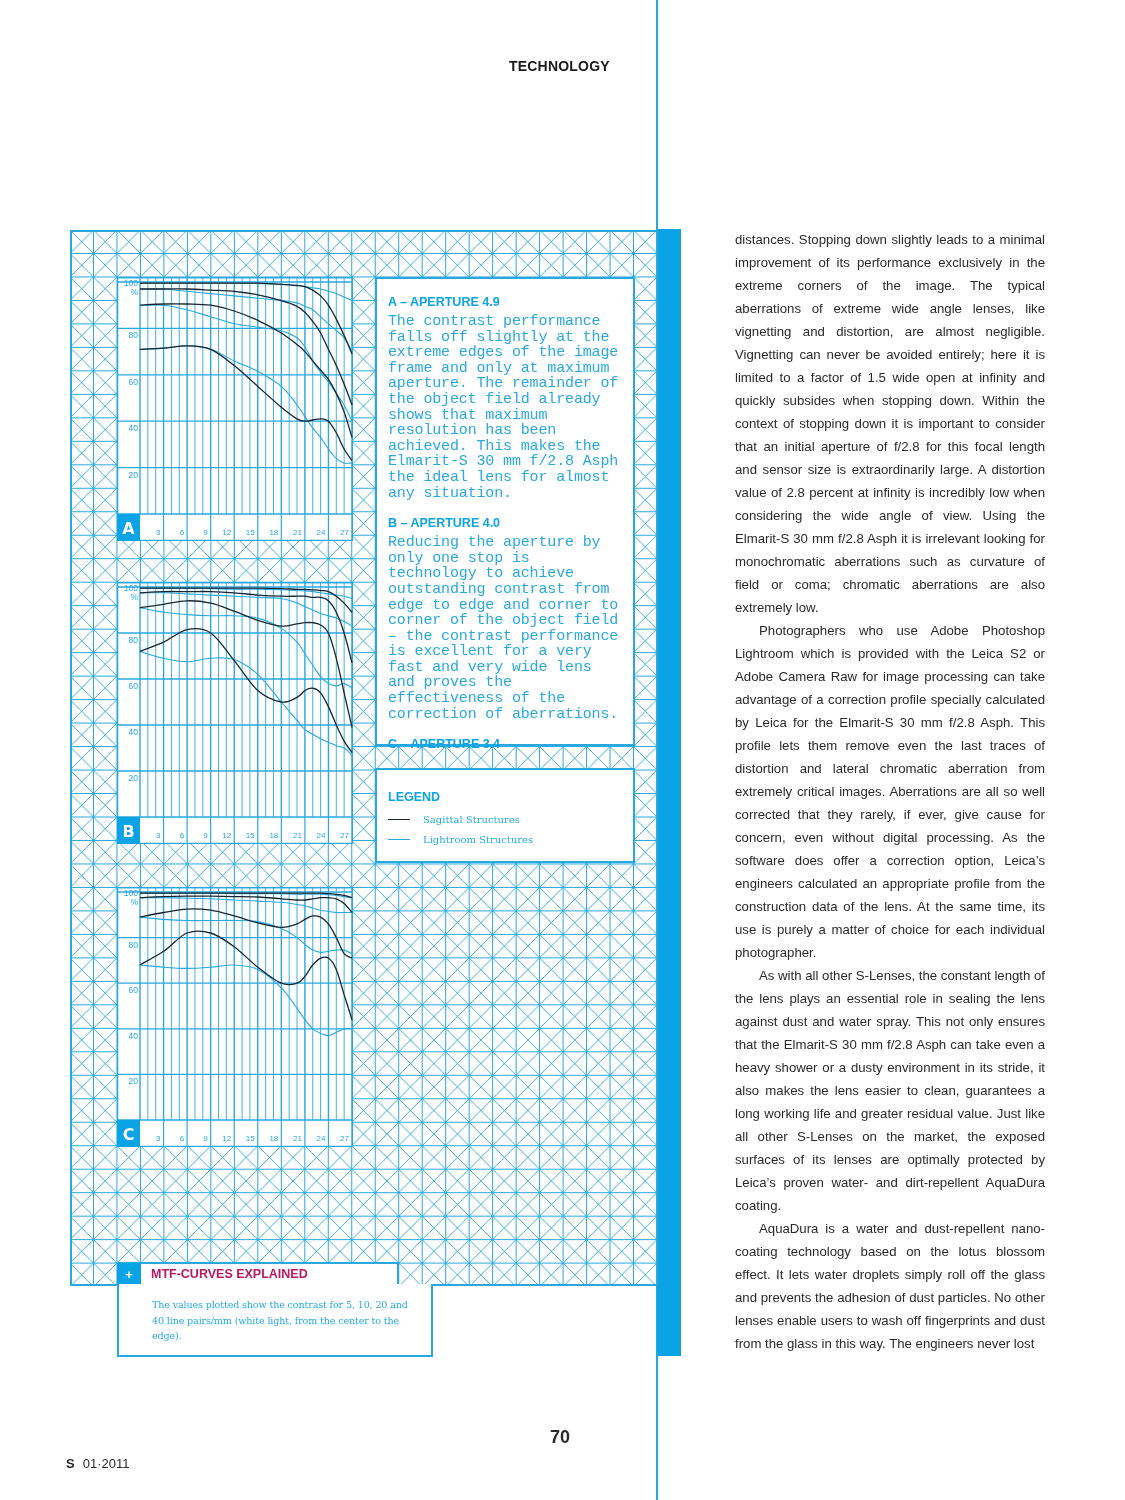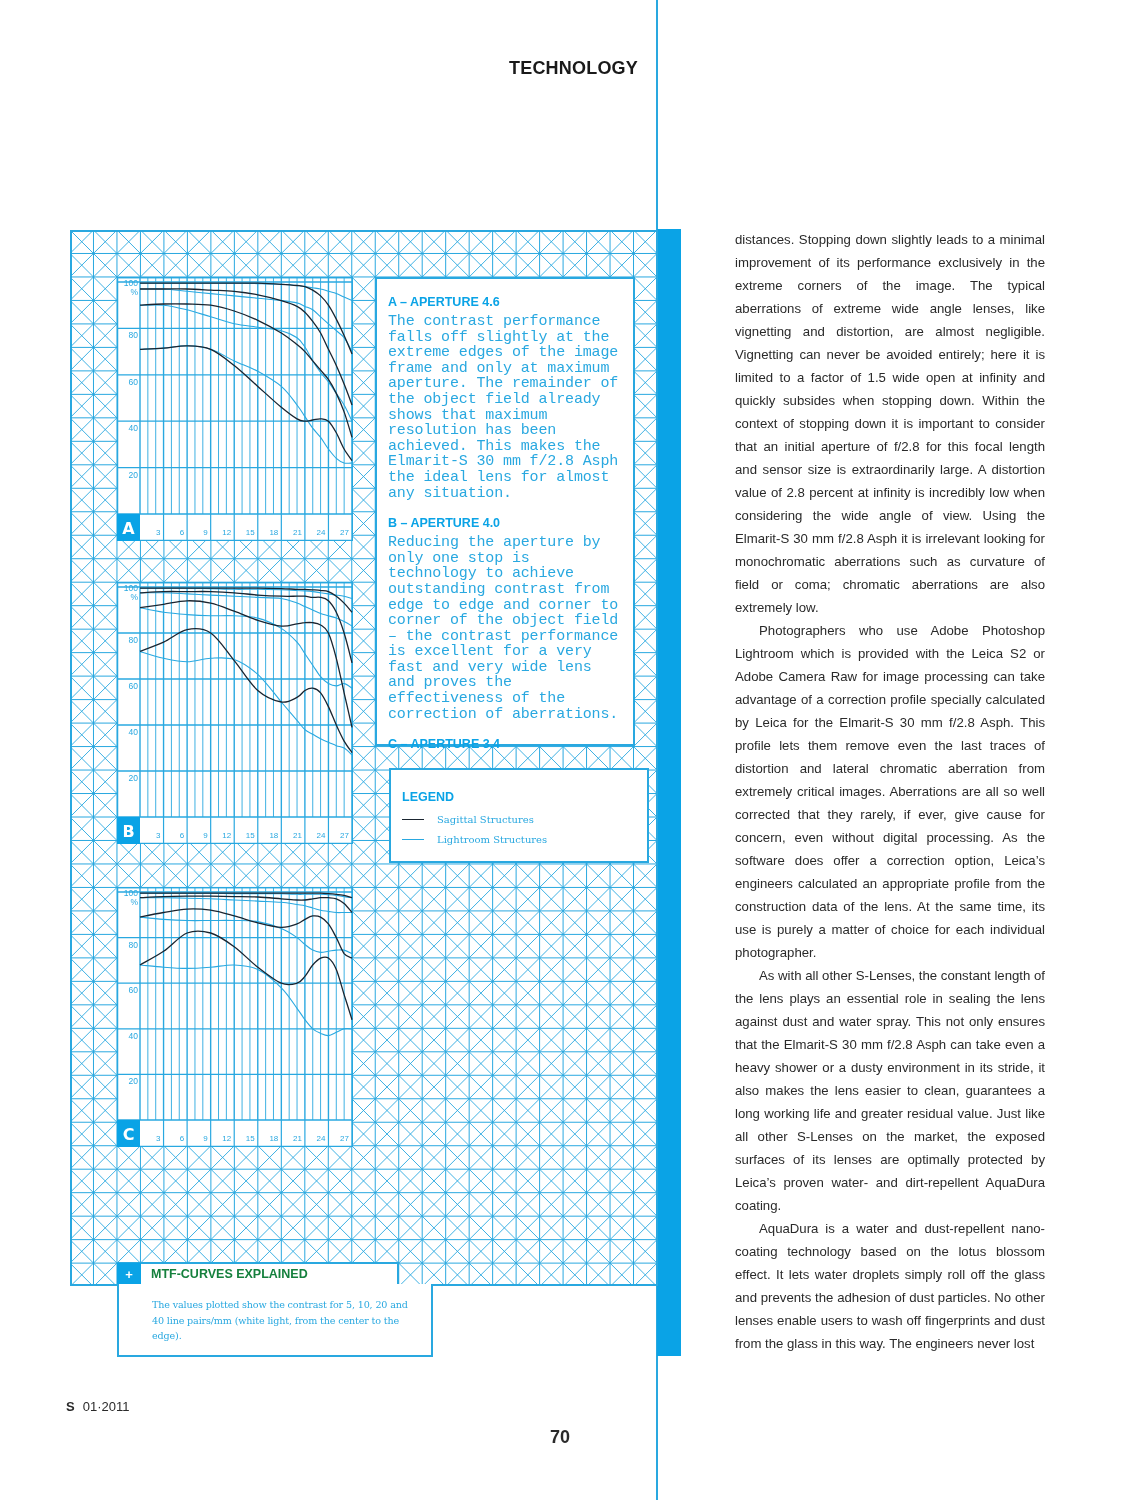--- a/index.html
+++ b/index.html
@@ -1,46 +1,46 @@
 <!DOCTYPE html>
 <html><head>
 <meta charset="utf-8">
 <style>
   html, body { margin: 0; padding: 0; background: #ffffff; }
   body { width: 1125px; height: 1500px; position: relative; overflow: hidden; font-family: "Liberation Sans", sans-serif; }
   .abs { position: absolute; }
-  #section-label { left: 509px; top: 58px; font-size: 18px; font-weight: bold; color: #1a1a1a; letter-spacing: 0.2px; }
+  #section-label { left: 509px; top: 58px; font-size: 14px; font-weight: bold; color: #1a1a1a; letter-spacing: 0.2px; }
   #divider-line { left: 656px; top: 0; width: 2px; height: 1500px; background: #29a8e0; }
   #blue-bar { left: 657px; top: 229px; width: 24px; height: 1127px; background: #0aa3e6; }
   #grid-svg { left: 70px; top: 230px; }
   .chart-svg { position: absolute; }
   .tick { font-family: "Liberation Sans", sans-serif; font-size: 8px; fill: #29a8e0; }
   .ytick { font-family: "Liberation Sans", sans-serif; font-size: 8.5px; fill: #29a8e0; text-anchor: end; }
   .chart-letter { font-family: "DejaVu Sans", sans-serif; font-size: 16px; font-weight: bold; fill: #ffffff; text-anchor: middle; }
 
   .info-box { background: #ffffff; border: 2px solid #29a8e0; box-sizing: border-box; }
   #text-box { left: 375px; top: 277px; width: 260px; height: 469px; padding: 16px 12px 0 11px; }
   .box-heading { font-family: "Liberation Sans", sans-serif; font-weight: bold; font-size: 12.5px; color: #0aa3e6; margin: 0 0 5px 0; }
   .box-para { font-family: Liberation Mono, monospace; font-size: 15px; line-height: 15.6px; color: #29a8e0; margin: 0 0 15px 0; letter-spacing: -0.15px; }
-  #legend-box { left: 389px; top: 768px; width: 260px; height: 95px; padding: 20px 12px 0 11px; }
+  #legend-box { left: 375px; top: 768px; width: 260px; height: 95px; padding: 20px 12px 0 11px; }
   .legend-row { display: flex; align-items: center; height: 20px; }
   .legend-swatch { width: 22px; height: 0; margin-right: 13px; }
   .legend-label { font-family: "DejaVu Serif", serif; font-size: 10px; color: #29a8e0; }
 
   #mtf-header { left: 117px; top: 1262px; width: 282px; height: 24px; background: #ffffff; border: 2px solid #29a8e0; box-sizing: border-box; display: flex; align-items: center; }
   #mtf-plus { width: 24px; height: 22px; background: #0aa3e6; color: #fff; font-size: 13px; font-weight: bold; display: flex; align-items: center; justify-content: center; margin-left: -2px; margin-right: 10px; }
-  #mtf-title { font-family: "Liberation Sans", sans-serif; font-weight: bold; font-size: 12.5px; color: #15803d; }
+  #mtf-title { font-family: "Liberation Sans", sans-serif; font-weight: bold; font-size: 12.5px; color: #be185d; }
   #mtf-body { left: 117px; top: 1284px; width: 316px; height: 73px; border: 2px solid #29a8e0; border-top: none; box-sizing: border-box; padding: 13px 10px 0 33px; background: #fff; }
   #mtf-body p { margin: 0; font-family: "DejaVu Serif", serif; font-size: 9.6px; line-height: 15.5px; color: #29a8e0; letter-spacing: -0.15px; }
 
   #body-text { left: 735px; top: 228px; width: 310px; font-family: "Liberation Sans", sans-serif; font-size: 13.2px; line-height: 23px; color: #2a2a2a; text-align: justify; hyphens: manual; }
   #body-text p { margin: 0; }
   #body-text p.indent { text-indent: 24px; }
 
-  #footer-left { left: 66px; top: 1399px; font-size: 13px; color: #2a2a2a; }
+  #footer-left { left: 66px; top: 1456px; font-size: 13px; color: #2a2a2a; }
   #footer-mag { font-weight: bold; margin-right: 8px; }
   #footer-issue { font-weight: normal; }
   #footer-page { left: 550px; top: 1427px; font-size: 18px; font-weight: bold; color: #2a2a2a; }
 </style>
 </head>
 <body>
 
 <div id="section-label" class="abs">TECHNOLOGY</div>
 <div id="divider-line" class="abs"></div>
 <div id="blue-bar" class="abs"></div>
@@ -2606,21 +2606,21 @@
     <path d="M23.0 30.1 C26.9 30.5 38.7 31.8 46.6 32.4 C54.4 32.9 62.3 33.3 70.1 33.5 C78.0 33.7 85.8 33.5 93.7 33.5 C101.5 33.5 109.4 33.3 117.2 33.5 C125.1 33.7 132.9 33.3 140.8 34.6 C148.6 36.0 157.8 38.8 164.3 41.5 C170.9 44.1 176.1 47.9 180.0 50.6 C184.0 53.3 185.3 55.3 187.9 57.4 C190.5 59.5 193.1 61.8 195.7 63.1 C198.4 64.5 201.0 65.2 203.6 65.4 C206.2 65.6 208.8 64.7 211.4 64.3 C214.1 63.9 216.7 63.3 219.3 63.1 C221.9 63.0 224.5 62.6 227.1 63.1 C229.8 63.7 233.7 66.0 235.0 66.6" fill="none" stroke="#29a8e0" stroke-width="1.1"></path>
     <path d="M23.0 78.0 C26.9 78.3 38.7 79.7 46.6 80.2 C54.4 80.8 62.3 81.4 70.1 81.4 C78.0 81.4 85.8 80.8 93.7 80.2 C101.5 79.7 109.4 77.6 117.2 78.0 C125.1 78.3 132.9 78.7 140.8 82.5 C148.6 86.3 157.8 94.3 164.3 100.8 C170.9 107.2 176.1 116.0 180.0 121.3 C184.0 126.6 185.3 129.3 187.9 132.7 C190.5 136.1 193.1 139.5 195.7 141.8 C198.4 144.1 201.0 145.2 203.6 146.4 C206.2 147.5 208.8 148.8 211.4 148.6 C214.1 148.4 216.7 146.4 219.3 145.2 C221.9 144.1 224.5 142.4 227.1 141.8 C229.8 141.2 233.7 141.8 235.0 141.8" fill="none" stroke="#29a8e0" stroke-width="1.1"></path>
     <path d="M23.0 6.1 C26.9 6.1 38.7 6.1 46.6 6.1 C54.4 6.1 62.3 6.1 70.1 6.1 C78.0 6.1 85.8 6.1 93.7 6.1 C101.5 6.1 109.4 6.1 117.2 6.1 C125.1 6.1 132.9 6.1 140.8 6.1 C148.6 6.1 157.8 6.1 164.3 6.1 C170.9 6.1 176.1 6.1 180.0 6.1 C184.0 6.1 185.3 6.1 187.9 6.1 C190.5 6.1 193.1 6.1 195.7 6.1 C198.4 6.1 201.0 6.1 203.6 6.1 C206.2 6.2 208.8 6.4 211.4 6.6 C214.1 6.8 216.7 7.0 219.3 7.3 C221.9 7.6 224.5 7.9 227.1 8.4 C229.8 9.0 233.7 10.3 235.0 10.7" fill="none" stroke="#1a2530" stroke-width="1.3"></path>
     <path d="M23.0 10.7 C26.9 10.5 38.7 9.8 46.6 9.6 C54.4 9.3 62.3 9.2 70.1 9.1 C78.0 9.0 85.8 9.0 93.7 9.1 C101.5 9.2 109.4 9.4 117.2 9.6 C125.1 9.7 132.9 9.6 140.8 10.0 C148.6 10.4 157.8 11.3 164.3 11.8 C170.9 12.3 176.1 12.8 180.0 13.0 C184.0 13.2 185.3 13.2 187.9 13.0 C190.5 12.8 193.1 12.2 195.7 11.8 C198.4 11.5 201.0 10.9 203.6 10.7 C206.2 10.5 208.8 10.5 211.4 10.7 C214.1 10.9 216.7 10.9 219.3 11.8 C221.9 12.8 224.5 14.1 227.1 16.4 C229.8 18.7 233.7 24.0 235.0 25.5" fill="none" stroke="#1a2530" stroke-width="1.3"></path>
     <path d="M23.0 30.1 C26.9 29.3 38.7 26.8 46.6 25.5 C54.4 24.2 62.3 22.5 70.1 22.1 C78.0 21.7 85.8 22.1 93.7 23.2 C101.5 24.4 109.4 26.8 117.2 28.9 C125.1 31.0 132.9 33.9 140.8 35.8 C148.6 37.7 157.8 40.1 164.3 40.3 C170.9 40.5 176.1 38.3 180.0 36.9 C184.0 35.6 185.3 33.7 187.9 32.4 C190.5 31.0 193.1 29.3 195.7 28.9 C198.4 28.6 201.0 28.7 203.6 30.1 C206.2 31.4 208.8 33.5 211.4 36.9 C214.1 40.3 216.7 45.7 219.3 50.6 C221.9 55.5 224.5 63.1 227.1 66.6 C229.8 70.0 233.7 70.4 235.0 71.1" fill="none" stroke="#1a2530" stroke-width="1.3"></path>
     <path d="M23.0 78.0 C26.9 75.7 38.7 69.6 46.6 64.3 C54.4 59.0 62.3 49.1 70.1 46.0 C78.0 43.0 85.8 43.8 93.7 46.0 C101.5 48.3 109.4 54.0 117.2 59.7 C125.1 65.4 132.9 74.2 140.8 80.2 C148.6 86.3 157.8 93.5 164.3 96.2 C170.9 98.9 176.1 97.3 180.0 96.2 C184.0 95.1 185.3 92.4 187.9 89.4 C190.5 86.3 193.1 81.0 195.7 78.0 C198.4 74.9 201.0 72.3 203.6 71.1 C206.2 70.0 208.8 69.2 211.4 71.1 C214.1 73.0 216.7 76.4 219.3 82.5 C221.9 88.6 224.5 99.2 227.1 107.6 C229.8 116.0 233.7 128.5 235.0 132.7" fill="none" stroke="#1a2530" stroke-width="1.3"></path>
   </svg>
 
 <div id="text-box" class="abs info-box">
   <div>
-    <div class="box-heading">A – APERTURE 4.6</div>
+    <div class="box-heading">A – APERTURE 4.9</div>
     <p class="box-para">The contrast performance falls off slightly at the extreme edges of the image frame and only at maximum aperture. The remainder of the object field already shows that maximum resolution has been achieved. This makes the Elmarit-S 30 mm f/2.8 Asph the ideal lens for almost any situation.</p>
   </div>
   <div>
     <div class="box-heading">B – APERTURE 4.0</div>
     <p class="box-para">Reducing the aperture by only one stop is technology to achieve outstanding contrast from edge to edge and corner to corner of the object field – the contrast performance is excellent for a very fast and very wide lens and proves the effectiveness of the correction of aberrations.</p>
   </div>
   <div>
     <div class="box-heading">C – APERTURE 3.4</div>
   </div>
 </div>

